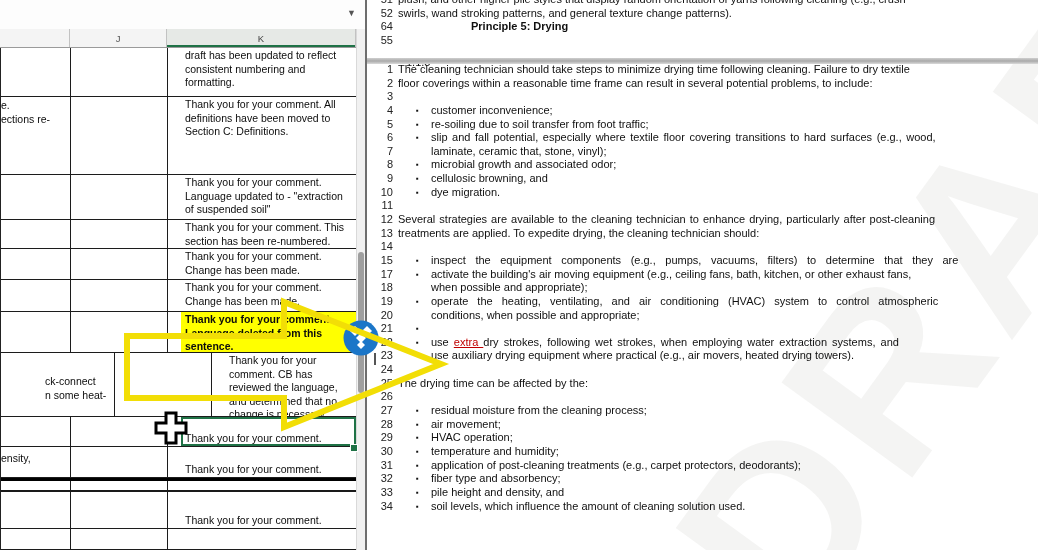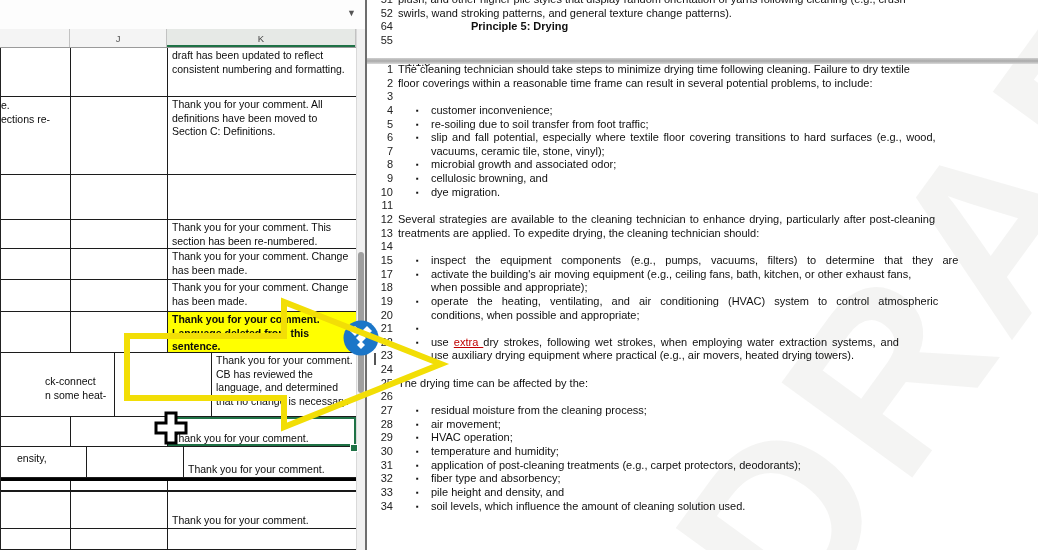--- a/index.html
+++ b/index.html
@@ -19,21 +19,21 @@
   .hi{width:70px;}
   .hj{width:97px;}
   .hk{flex:1;background:#e6e9e6;box-shadow:inset 0 -2px 0 #1F7246;color:#444;}
 
   .grid{position:absolute;left:0;top:48px;width:356px;bottom:0;border-left:1px solid #222;box-sizing:border-box;}
   .srow{display:flex;border-bottom:1px solid #1c1c1c;box-sizing:border-box;background:#fff;}
   .srow.sep{border-top:3px solid #000;border-bottom:2px solid #1a1a1a;}
   .cell{box-sizing:border-box;overflow:hidden;font-size:10.5px;line-height:13.5px;color:#0c0c0c;}
   .ci{width:70px;border-right:1px solid #1c1c1c;white-space:pre-line;padding-top:2px;}
   .cj{width:97px;border-right:1px solid #1c1c1c;}
-  .ck{flex:1;padding:1px 2px 1px 4px;}
+  .ck{flex:1;padding:1px 2px 1px 4px;margin-left:13px;}
   .ck.vb{display:flex;align-items:flex-end;}
   .ck.hl{background:#FFFF00;font-weight:bold;}
   .ck.selc{box-shadow:inset 0 0 0 2px #1F7246;}
 
   .vscroll{position:absolute;left:356px;top:29px;bottom:0;width:9px;background:#f1f1f1;
            border-left:1px solid #d9d9d9;box-sizing:border-box;}
   .thumb{position:absolute;left:1px;top:223px;width:6px;height:141px;border-radius:3px;background:#9f9f9f;}
   .fillhandle{position:absolute;left:350px;top:444px;width:6px;height:6px;background:#1F7246;
               border:1px solid #fff;box-sizing:content-box;z-index:6;}
 
@@ -86,20 +86,21 @@
         </div>
         <div class="srow" style="height: 78px;">
           <div class="cell ci">e.
 ections re-</div>
           <div class="cell cj"></div>
           <div class="cell ck"><span>Thank you for your comment. All definitions have been moved to Section C: Definitions.</span></div>
         </div>
         <div class="srow" style="height: 45px;">
           <div class="cell ci"></div>
           <div class="cell cj"></div>
+          <div class="cell ck"><span>Thank you for your comment. Language updated to - "extraction of suspended soil"</span></div>
         </div>
         <div class="srow" style="height: 29px;">
           <div class="cell ci"></div>
           <div class="cell cj"></div>
           <div class="cell ck"><span>Thank you for your comment. This section has been re-numbered.</span></div>
         </div>
         <div class="srow" style="height: 31px;">
           <div class="cell ci"></div>
           <div class="cell cj"></div>
           <div class="cell ck"><span>Thank you for your comment.  Change has been made.</span></div>
@@ -121,21 +122,21 @@
           <div class="cell ck"><span>Thank you for your comment. CB has reviewed the language, and determined that no change is necessary.</span></div>
         </div>
         <div class="srow" style="height: 30px;">
           <div class="cell ci"></div>
           <div class="cell cj"></div>
           <div class="cell ck selc vb">
             <span>Thank you for your comment.</span>
           </div>
         </div>
         <div class="srow" style="height: 31px;">
-          <div class="cell ci" style="padding-top: 5px; margin-left: 16px;">ensity,</div>
+          <div class="cell ci" style="padding-top: 5px;">ensity,</div>
           <div class="cell cj"></div>
           <div class="cell ck vb">
             <span>Thank you for your comment.</span>
           </div>
         </div>
         <div class="srow sep" style="height: 14px;">
           <div class="cell ci"></div>
           <div class="cell cj"></div>
           <div class="cell ck"></div>
         </div>
@@ -203,21 +204,21 @@
           <span class="ltext bglyph">▪</span>
           <span class="ltext btext">re-soiling due to soil transfer from foot traffic;</span>
         </div>
         <div class="dline">
           <span class="lnum">6</span>
           <span class="ltext bglyph">▪</span>
           <span class="ltext btext" style="word-spacing: 1.5px;">slip and fall potential, especially where textile floor covering transitions to hard surfaces (e.g., wood,</span>
         </div>
         <div class="dline">
           <span class="lnum">7</span>
-          <span class="ltext btext">vacuums, ceramic tile, stone, vinyl);</span>
+          <span class="ltext btext">laminate, ceramic that, stone, vinyl);</span>
         </div>
         <div class="dline">
           <span class="lnum">8</span>
           <span class="ltext bglyph">▪</span>
           <span class="ltext btext">microbial growth and associated odor;</span>
         </div>
         <div class="dline">
           <span class="lnum">9</span>
           <span class="ltext bglyph">▪</span>
           <span class="ltext btext">cellulosic browning, and</span>

